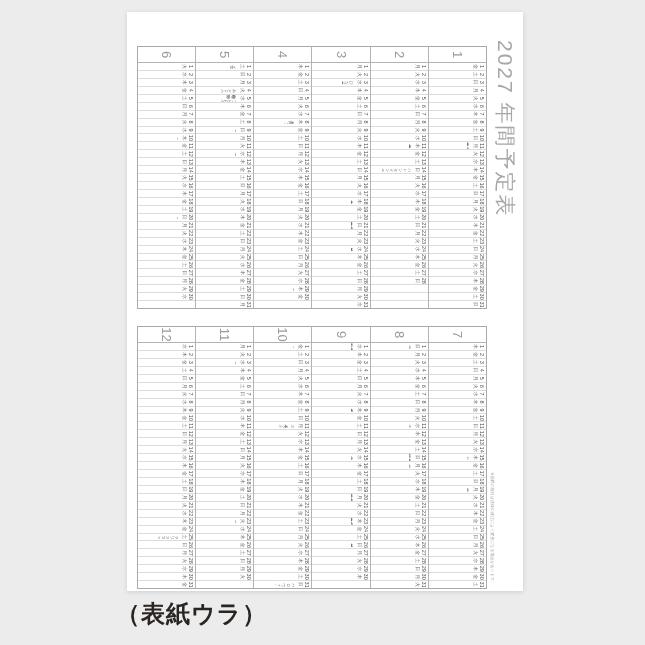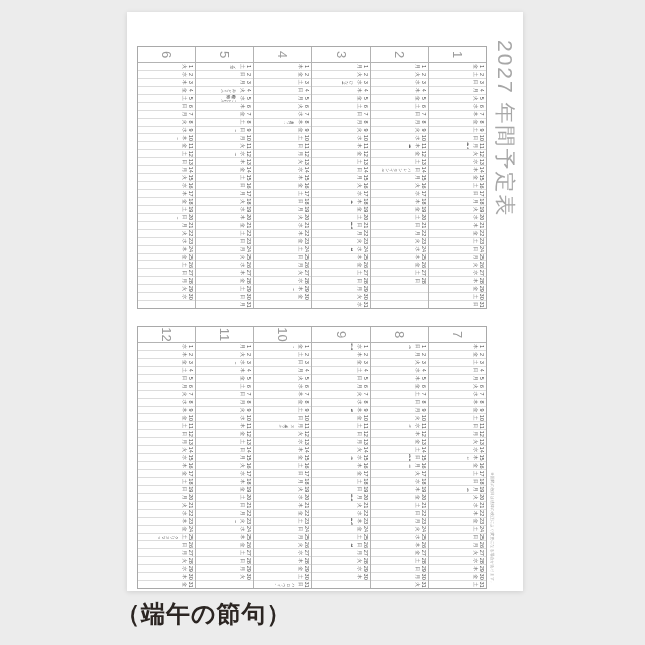--- a/index.html
+++ b/index.html
@@ -1835,13 +1835,13 @@
               <div class="day-events">
                 <span class="event">大晦日</span>
               </div>
             </div>
           </div>
         </div>
       </div>
   </div>
 </div>
 
-<div class="caption">（端午の節句）</div>
+<div class="caption">（表紙ウラ）</div>
 
 </body></html>

